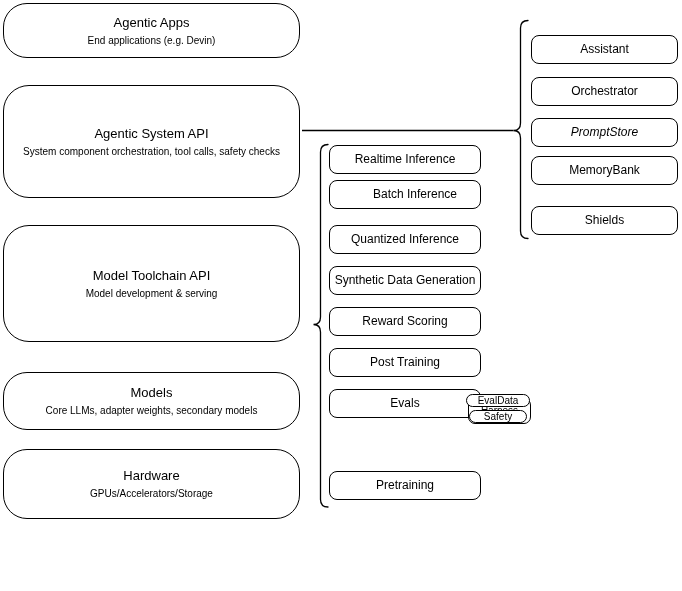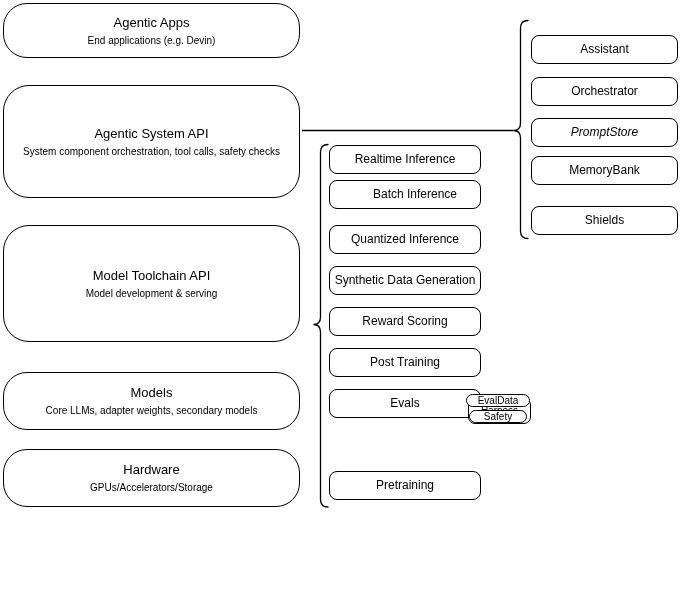--- a/index.html
+++ b/index.html
@@ -84,21 +84,21 @@
   <div class="node lbox big" style="left:3px; top:225px; width:297px; height:117px;">
     <div class="title">Model Toolchain API</div>
     <div class="subtitle">Model development &amp; serving</div>
   </div>
 
   <div class="node lbox" style="left:3px; top:372px; width:297px; height:58px;">
     <div class="title">Models</div>
     <div class="subtitle">Core LLMs, adapter weights, secondary models</div>
   </div>
 
-  <div class="node lbox" style="left:3px; top:449px; width:297px; height:58px;">
+  <div class="node lbox" style="left:3px; top:449px; width:297px; height:70px;">
     <div class="title">Hardware</div>
     <div class="subtitle">GPUs/Accelerators/Storage</div>
   </div>
 
 
   <div class="node mbox" style="top:145px;">
     <span>Realtime Inference</span>
   </div>
   <div class="node mbox" style="top:180px;padding-left:20px;">
     <span>Batch Inference</span>

